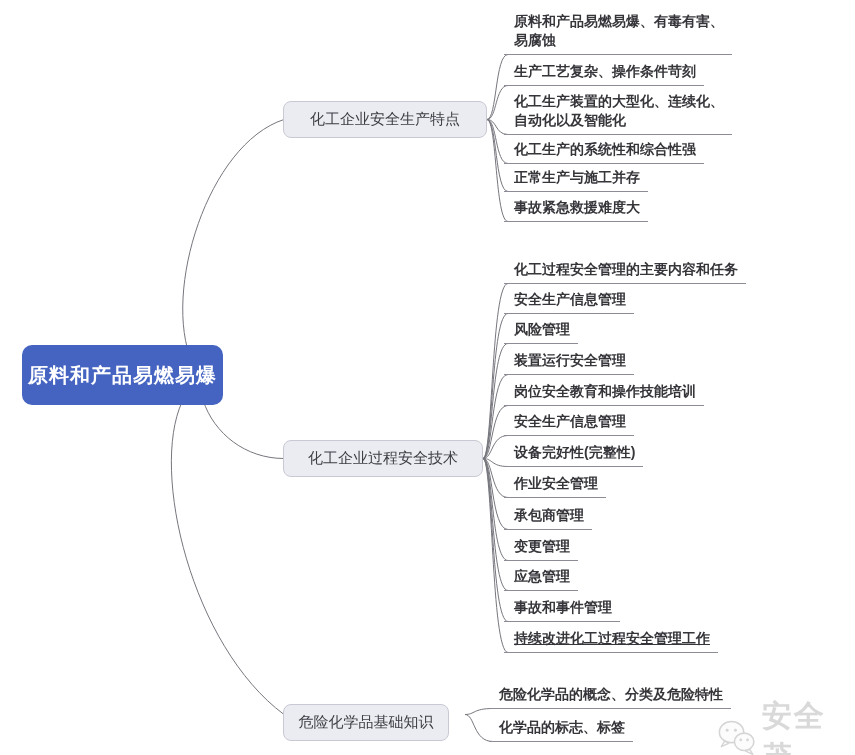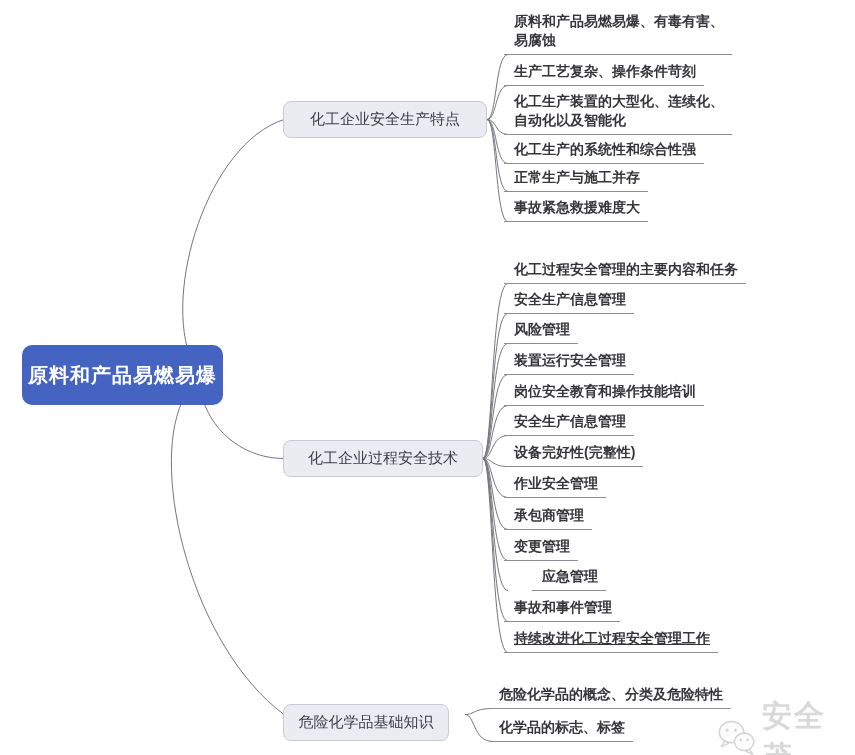--- a/index.html
+++ b/index.html
@@ -105,18 +105,18 @@
     <div class="leaf" style="left: 504px; top: 260px;">化工过程安全管理的主要内容和任务</div>
     <div class="leaf" style="left: 504px; top: 290px;">安全生产信息管理</div>
     <div class="leaf" style="left: 504px; top: 320px;">风险管理</div>
     <div class="leaf" style="left: 504px; top: 351px;">装置运行安全管理</div>
     <div class="leaf" style="left: 504px; top: 382px;">岗位安全教育和操作技能培训</div>
     <div class="leaf" style="left: 504px; top: 412px;">安全生产信息管理</div>
     <div class="leaf" style="left: 504px; top: 443px;">设备完好性(完整性)</div>
     <div class="leaf" style="left: 504px; top: 474px;">作业安全管理</div>
     <div class="leaf" style="left: 504px; top: 506px;">承包商管理</div>
     <div class="leaf" style="left: 504px; top: 537px;">变更管理</div>
-    <div class="leaf" style="left: 532px; top: 567px;">应急管理</div>
+    <div class="leaf" style="left: 504px; top: 567px;">应急管理</div>
     <div class="leaf" style="left: 504px; top: 598px;">事故和事件管理</div>
     <div class="leaf" style="left: 504px; top: 629px; text-decoration: underline;">持续改进化工过程安全管理工作</div>
     <div class="leaf" style="left: 489px; top: 718px;">化学品的标志、标签</div>
     <div class="leaf" style="left: 489px; top: 685px;">危险化学品的概念、分类及危险特性</div>
   </div>
 
 </body></html>

